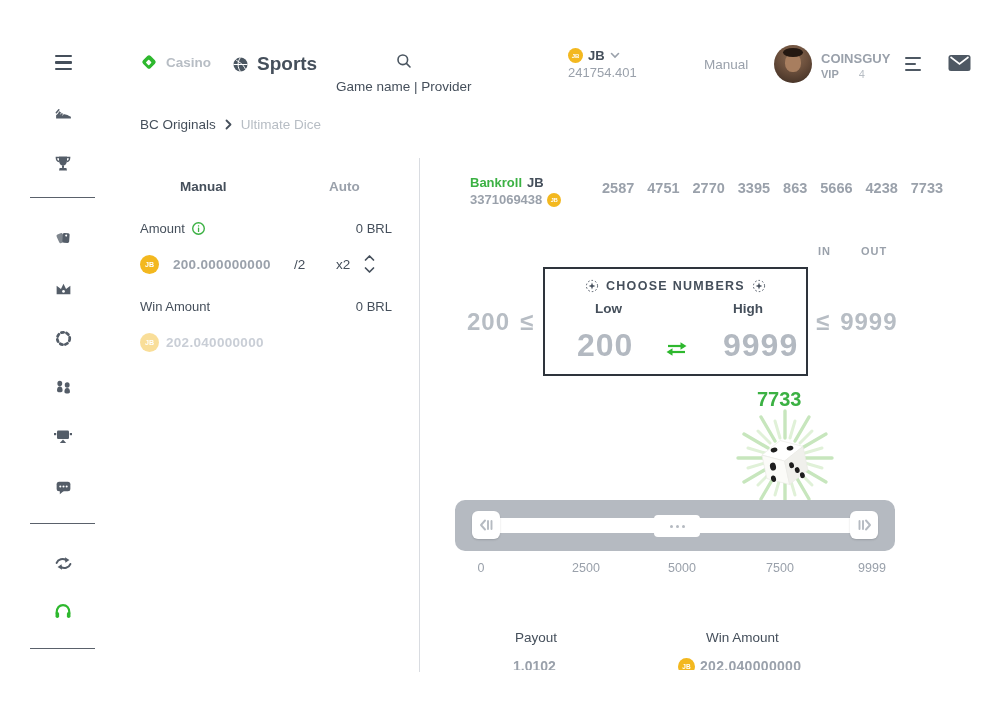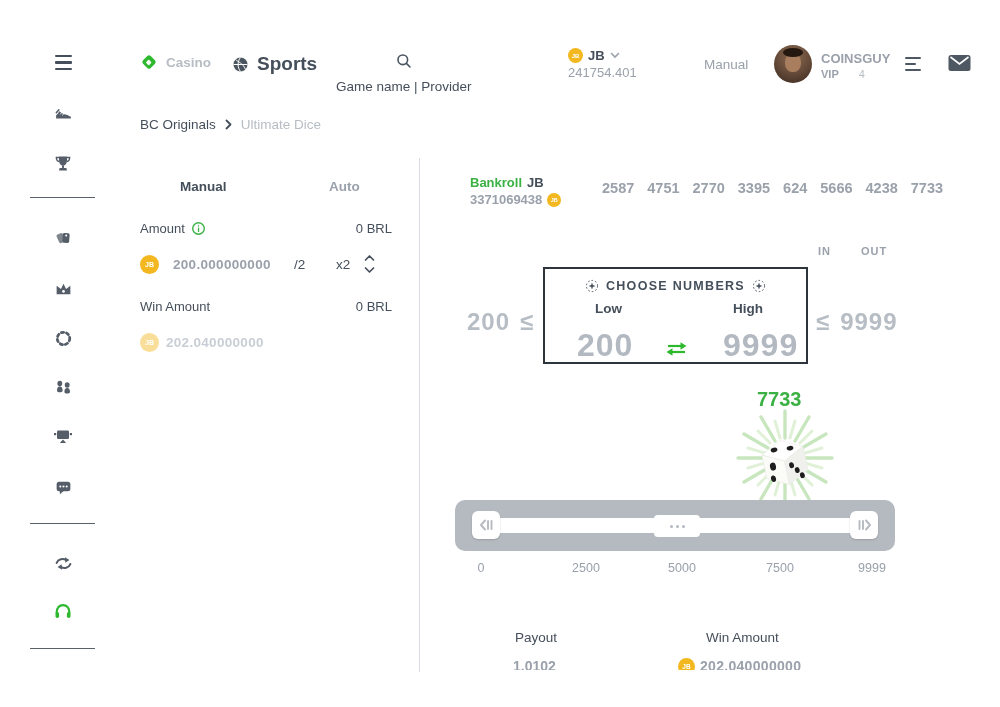--- a/index.html
+++ b/index.html
@@ -263,21 +263,21 @@
       <span style="font-size:13px;" class="txt-gray w600">3371069438</span>
       <span class="coin" style="width:14px;height:14px;font-size:5.5px;">JB</span>
     </div>
   </div>
 
   <div class="abs row" style="left:602px;top:180px;gap:13px;font-size:14.5px;">
     <span class="txt-gray w600">2587</span>
     <span class="txt-gray w600">4751</span>
     <span class="txt-gray w600">2770</span>
     <span class="txt-gray w600">3395</span>
-    <span class="txt-gray w600">624</span>
+    <span class="txt-gray w600">863</span>
     <span class="txt-gray w600">5666</span>
     <span class="txt-gray w600">4238</span>
     <span class="txt-gray w600">7733</span>
   </div>
 
   <div class="abs" style="left:818px;top:245px;font-size:11px;letter-spacing:1px;cursor:pointer;">
     <span class="txt-gray w600">IN</span>
   </div>
   <div class="abs" style="left:861px;top:245px;font-size:11px;letter-spacing:1px;cursor:pointer;">
     <span class="txt-gray w600">OUT</span>
@@ -285,21 +285,21 @@
 
   <div class="abs row bigineq" style="left:467px;top:308px;gap:10px;">
     <span>200</span>
     <span>≤</span>
   </div>
   <div class="abs row bigineq" style="left:816px;top:308px;gap:10px;">
     <span>≤</span>
     <span>9999</span>
   </div>
 
-  <div class="abs" style="left:543px;top:267px;width:265px;height:97px;border:2px solid #2e343c;box-sizing:border-box;background:#fff;overflow:hidden;">
+  <div class="abs" style="left:543px;top:267px;width:265px;height:109px;border:2px solid #2e343c;box-sizing:border-box;background:#fff;overflow:hidden;">
     <div class="row" style="justify-content:center;gap:7px;margin-top:10px;">
       <svg width="14" height="14" viewBox="0 0 14 14">
         <circle cx="7" cy="7" r="5.6" fill="none" stroke="#4a5360" stroke-width="1" stroke-dasharray="1.6,2"></circle>
         <polygon points="7,3.6 7.9,6.1 10.4,7 7.9,7.9 7,10.4 6.1,7.9 3.6,7 6.1,6.1" fill="#4a5360"></polygon>
       </svg>
       <span style="font-size:12.5px;letter-spacing:1.3px;" class="txt-dark w700">CHOOSE NUMBERS</span>
       <svg width="14" height="14" viewBox="0 0 14 14">
         <circle cx="7" cy="7" r="5.6" fill="none" stroke="#4a5360" stroke-width="1" stroke-dasharray="1.6,2"></circle>
         <polygon points="7,3.6 7.9,6.1 10.4,7 7.9,7.9 7,10.4 6.1,7.9 3.6,7 6.1,6.1" fill="#4a5360"></polygon>
       </svg>

